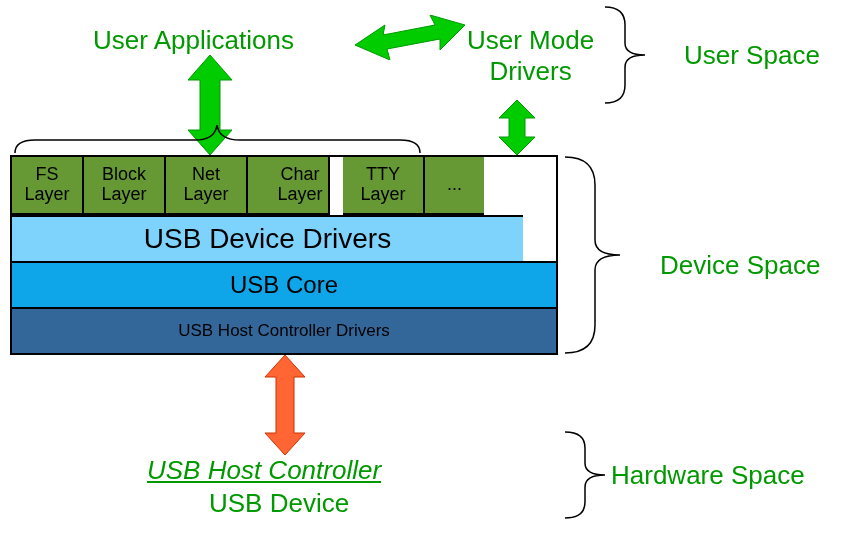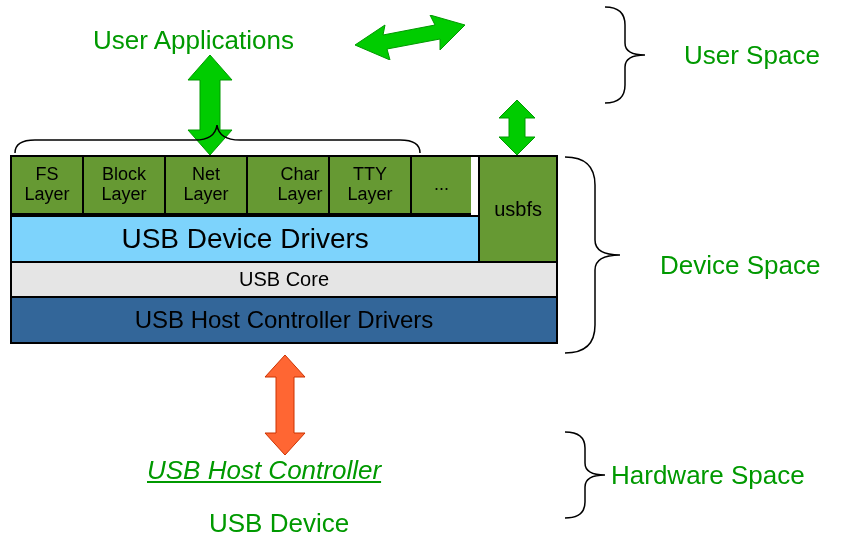--- a/index.html
+++ b/index.html
@@ -14,40 +14,41 @@
   .sublayer { background: #669933; border: 2px solid black; border-top: none; border-left: none; display: flex; align-items: center; justify-content: center; text-align: center; font-size: 18px; color: black; line-height: 1.1; }
   .sublayer:first-child { border-left: none; }
   
   .usb-drivers { background: #7dd3fc; height: 46px; border-top: 2px solid black; display: flex; align-items: center; justify-content: center; font-size: 28px; color: black; }
   
   .usbfs-cell { background: #669933; border-left: 2px solid black; width: 85px; display: flex; align-items: center; justify-content: center; font-size: 20px; color: black; }
   
   .row-flex { display: flex; }
   .drivers-left { width: 511px; display: flex; flex-direction: column; }
   
-  .usb-core { background: #e5e5e5; height: 35px; border-top: 2px solid black; display: flex; align-items: center; justify-content: center; font-size: 20px; color: black; }
-  .usb-hcd { background: #336699; height: 46px; border-top: 2px solid black; display: flex; align-items: center; justify-content: center; font-size: 24px; color: black; }
+  .usb-core { background: #0ea5e9; height: 46px; border-top: 2px solid black; display: flex; align-items: center; justify-content: center; font-size: 24px; color: black; }
+  .usb-hcd { background: #336699; height: 46px; border-top: 2px solid black; display: flex; align-items: center; justify-content: center; font-size: 17px; color: black; }
   
   .brace { position: absolute; }
   
   svg.arrow { position: absolute; }
 </style>
 </head>
 <body>
 
 <div class="label-green" style="left:93px; top:25px;">User Applications</div>
 <div class="label-green" style="left:467px; top:25px; text-align:center;">
-  <br>
+  <span>User Mode</span><br>
+  <span>Drivers</span>
 </div>
 <div class="label-green" style="left:684px; top:40px;">User Space</div>
 <div class="label-green" style="left:660px; top:250px;">Device Space</div>
 <div class="label-green" style="left:611px; top:460px;">Hardware Space</div>
 
 <div class="label-green-underline" style="left:147px; top:455px;">USB Host Controller</div>
-<div class="label-green" style="left:209px; top:508px;">USB Device</div>
+<div class="label-green" style="left:209px; top:488px;">USB Device</div>
 
 <svg class="arrow" style="left:180px; top:55px;" width="60" height="100">
   <polygon points="30,0 52,25 40,25 40,75 52,75 30,100 8,75 20,75 20,25 8,25" fill="#00cc00" stroke="#009900" stroke-width="1"></polygon>
 </svg>
 
 <svg class="arrow" style="left:355px; top:15px;" width="110" height="45">
   <polygon points="0,30 30,10 28,20 80,10 75,0 110,10 85,35 85,24 32,34 35,45" fill="#00cc00" stroke="#009900" stroke-width="1"></polygon>
 </svg>
 
 <svg class="arrow" style="left:495px; top:100px;" width="44" height="55">
@@ -83,24 +84,23 @@
         </div>
         <div class="sublayer" style="width:82px;">
           <span><span>Block</span><br><span>Layer</span></span>
         </div>
         <div class="sublayer" style="width:82px;">
           <span><span>Net</span><br><span>Layer</span></span>
         </div>
         <div class="sublayer" style="width:82px;padding-left:24px;">
           <span><span>Char</span><br><span>Layer</span></span>
         </div>
-        <div class="sublayer" style="width:82px;">
+        <div class="sublayer" style="width:82px;margin-left:13px;">
           <span><span>TTY</span><br><span>Layer</span></span>
         </div>
         <div class="sublayer" style="width:59px; border-right:none;">...</div>
       </div>
       <div class="usb-drivers">USB Device Drivers</div>
     </div>
-    <div class="usbfs-cell">usbfs</div>
   </div>
   <div class="usb-core">USB Core</div>
   <div class="usb-hcd">USB Host Controller Drivers</div>
 </div>
 
 </body></html>

